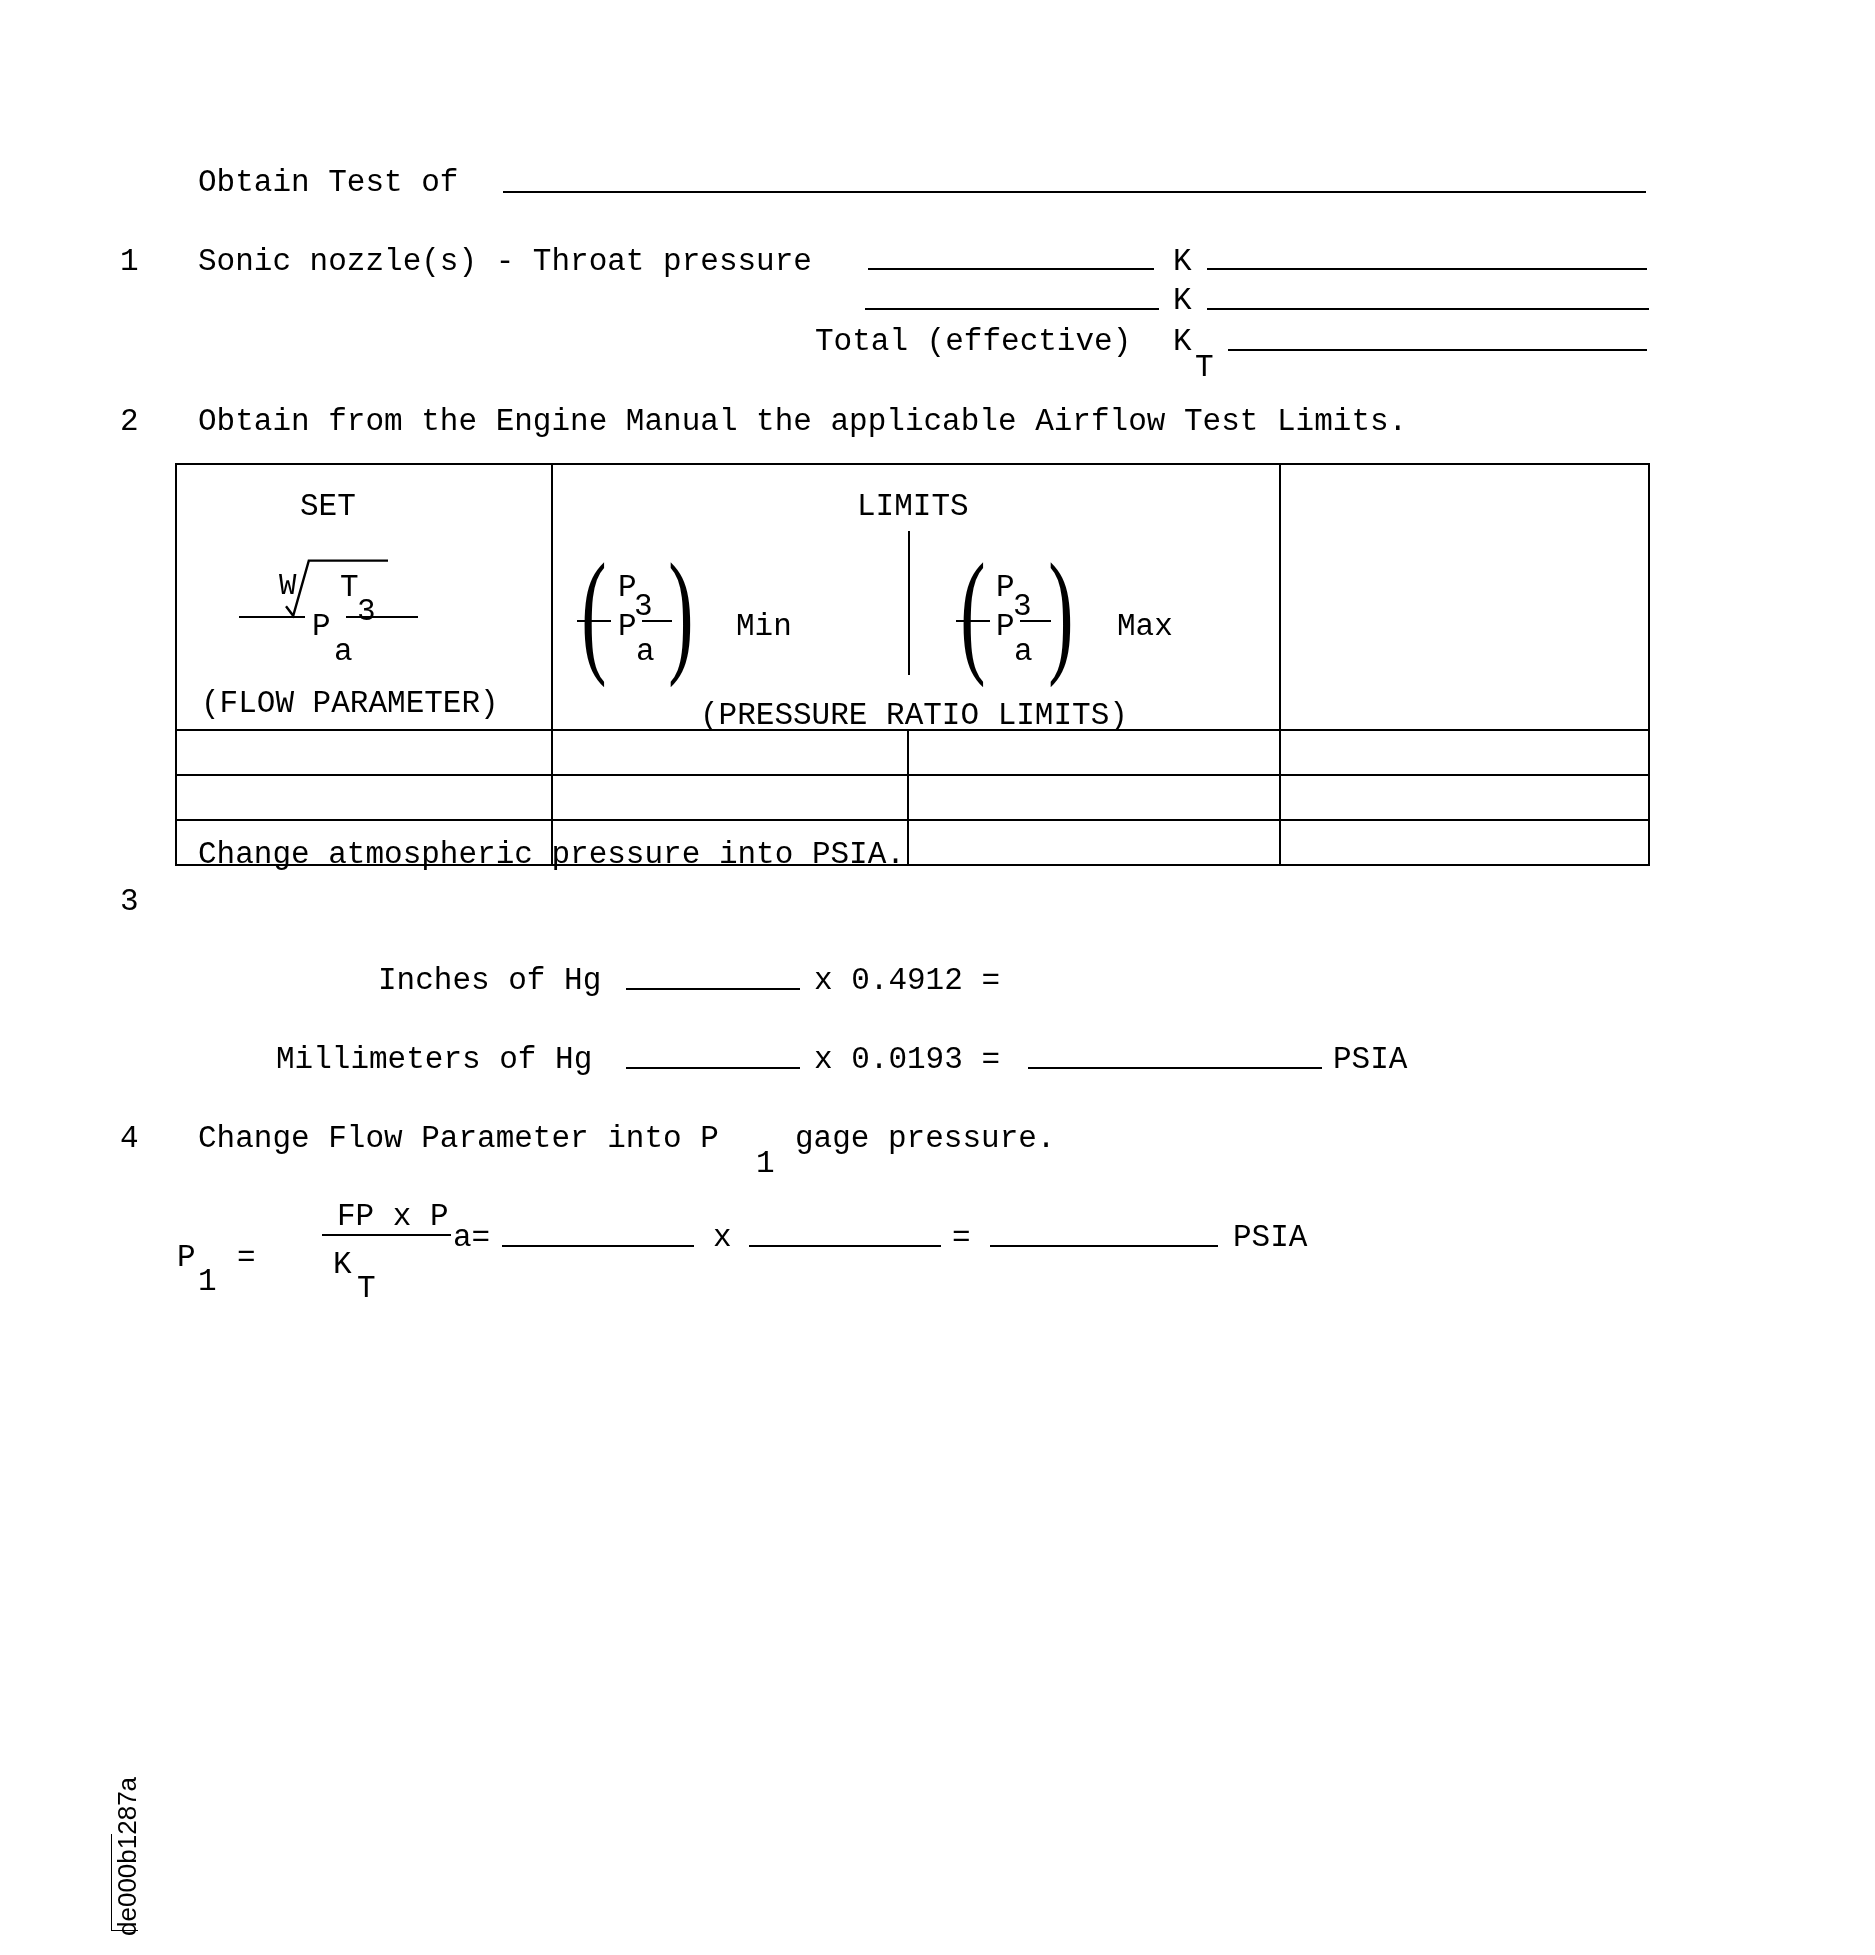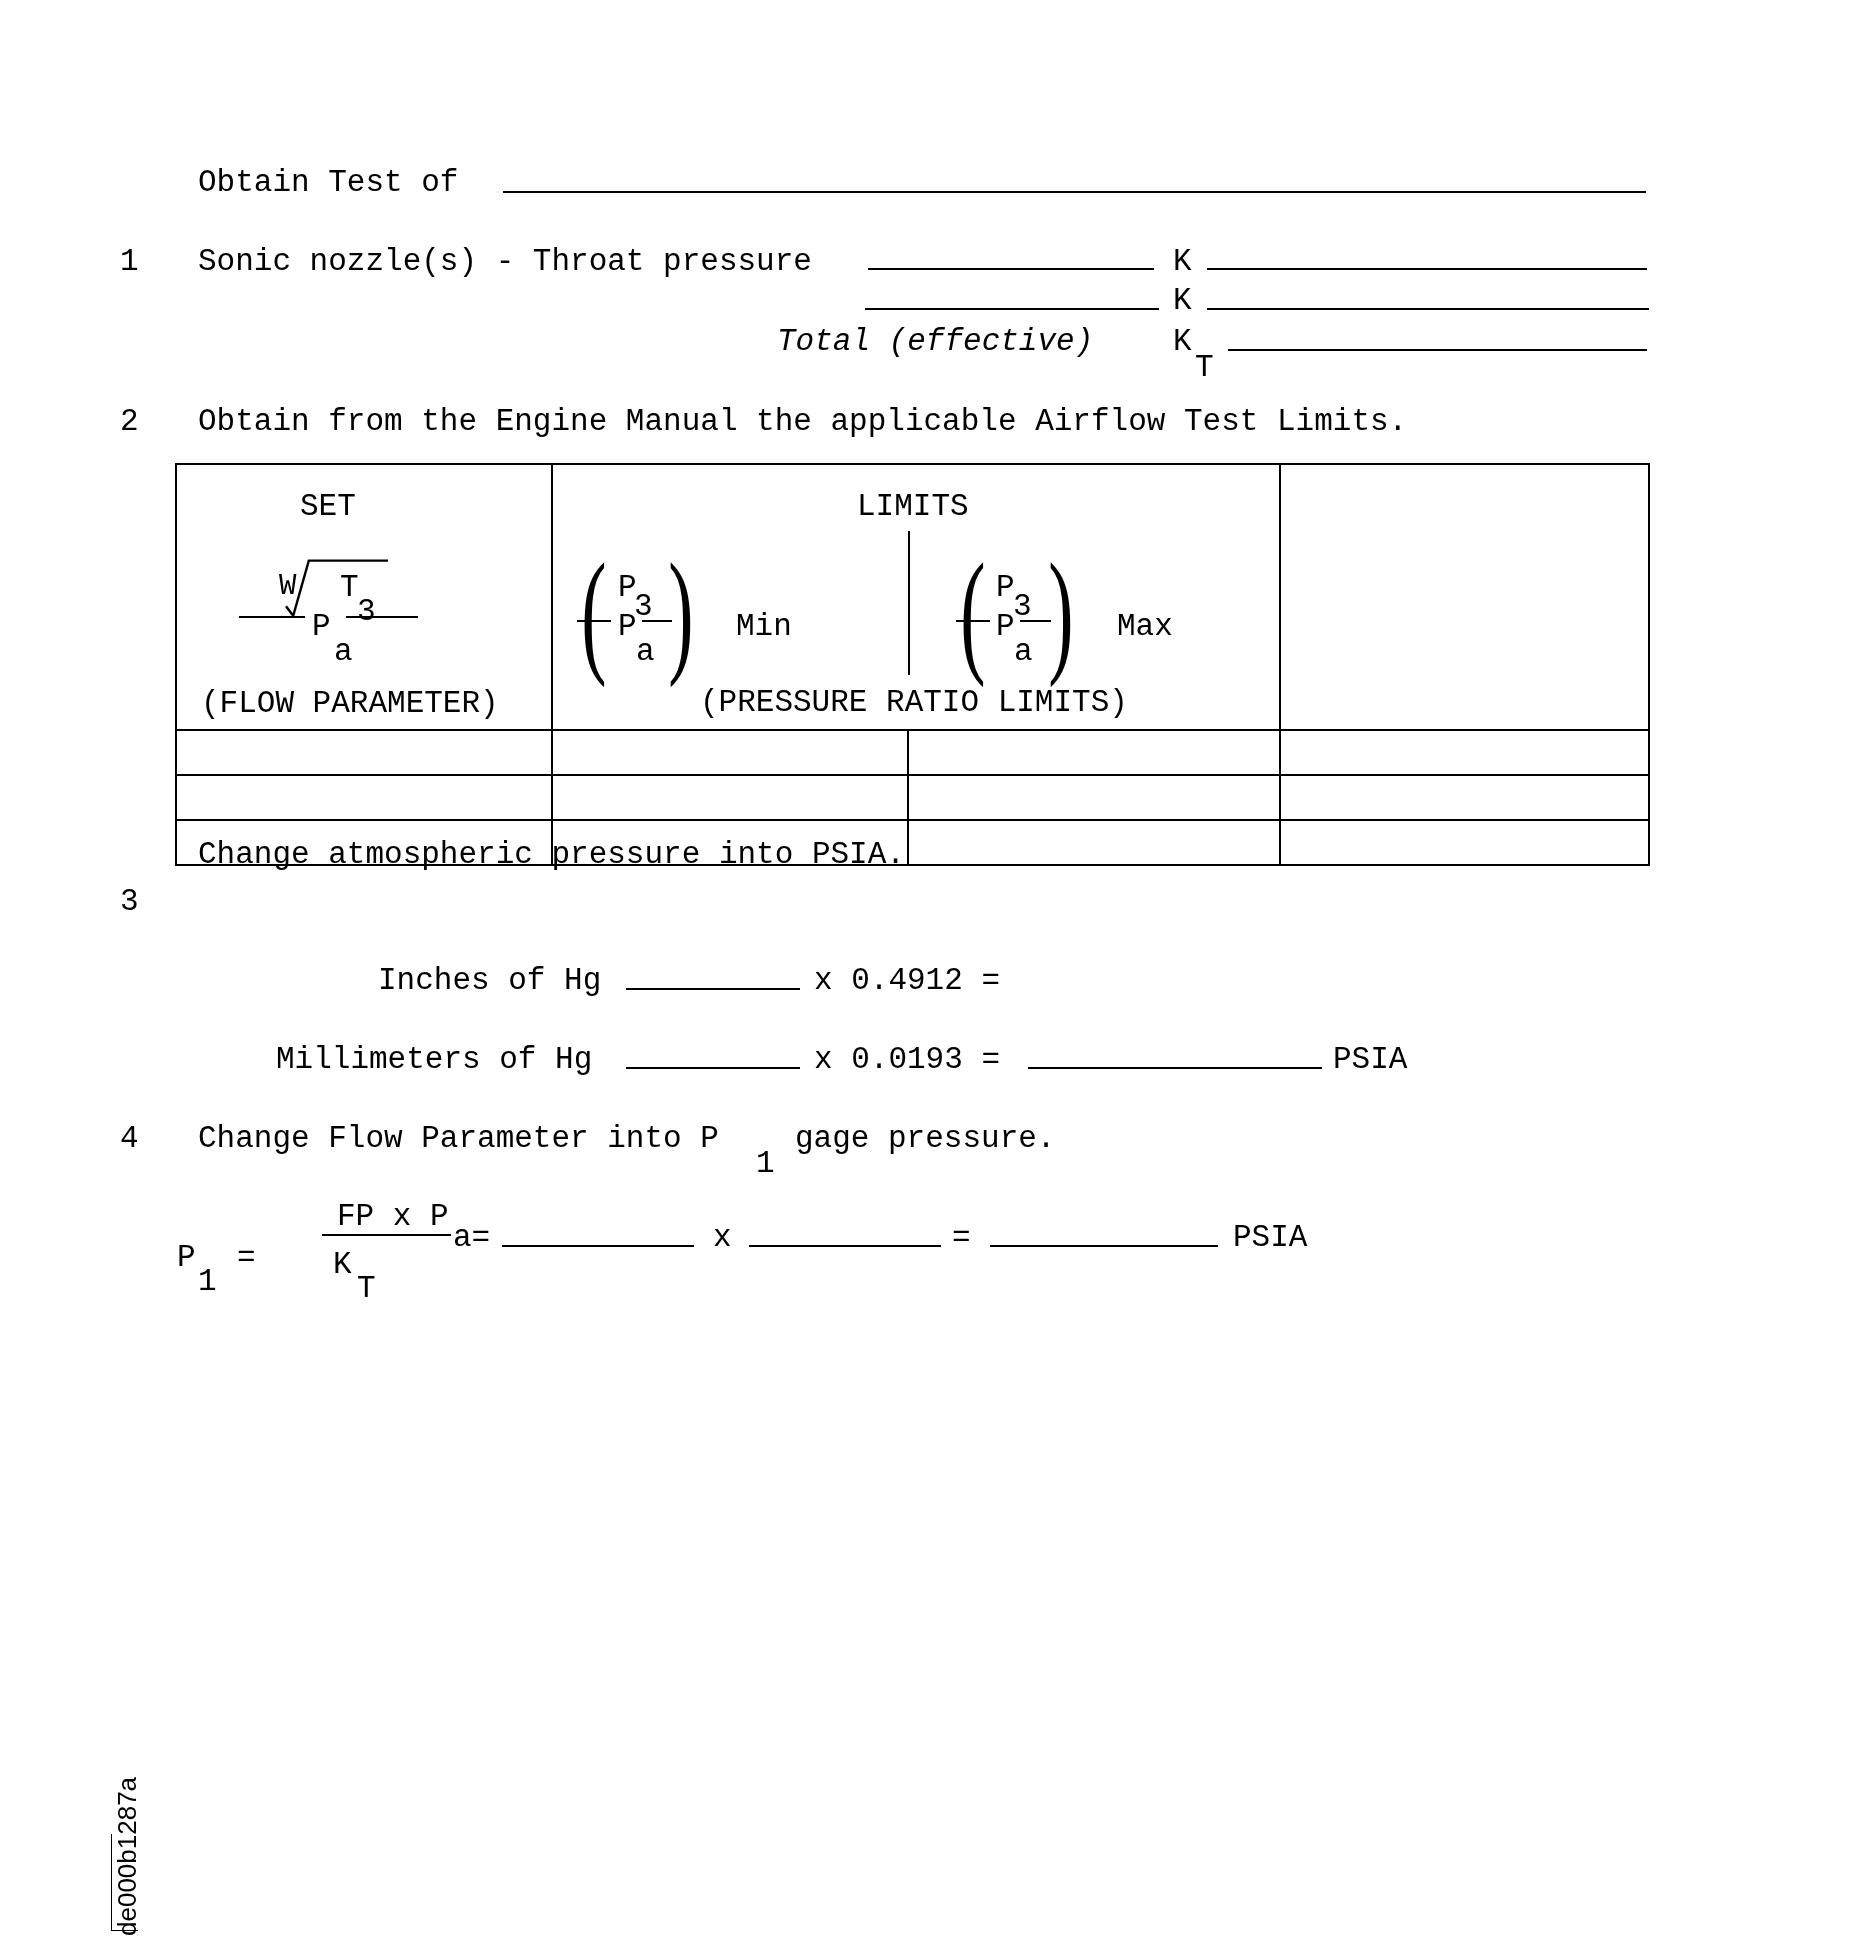--- a/index.html
+++ b/index.html
@@ -36,21 +36,21 @@
 <div class="abs" style="left:120px; top:246px;">1</div>
 <div class="abs" style="left:198px; top:246px;">Sonic nozzle(s) - Throat pressure</div>
 <div class="line" style="left:868px; top:268px; width:286px;"></div>
 <div class="abs" style="left:1173px; top:246px;">K</div>
 <div class="line" style="left:1207px; top:268px; width:440px;"></div>
 
 <div class="line" style="left:865px; top:308px; width:294px;"></div>
 <div class="abs" style="left:1173px; top:285px;">K</div>
 <div class="line" style="left:1207px; top:308px; width:442px;"></div>
 
-<div class="abs" style="left:777px; top:326px;font-style:italic;">Total (effective)</div>
+<div class="abs" style="left:815px; top:326px;">Total (effective)</div>
 <div class="abs" style="left:1173px; top:326px;">K</div>
 <div class="sub" style="left:1195px; top:352px;">T</div>
 <div class="line" style="left:1228px; top:349px; width:419px;"></div>
 
 <div class="abs" style="left:120px; top:406px;">2</div>
 <div class="abs" style="left:198px; top:406px;">Obtain from the Engine Manual the applicable Airflow Test Limits.</div>
 
 <table class="limits">
   <colgroup>
     <col style="width:376px">
@@ -92,21 +92,21 @@
       <div class="paren" style="left:397px; top:78px; font-size:138px; transform:scaleX(0.55);">(</div>
       <div class="abs" style="left:443px; top:107px;">P</div>
       <div class="abs" style="left:460px; top:126px;">3</div>
       <div style="position:absolute; left:403px; top:155px; width:34px; border-top:2.4px solid #000;"></div>
       <div style="position:absolute; left:467px; top:155px; width:31px; border-top:2.4px solid #000;"></div>
       <div class="abs" style="left:443px; top:146px;">P</div>
       <div class="abs" style="left:461px; top:171px;">a</div>
       <div class="paren" style="left:485px; top:78px; font-size:138px; transform:scaleX(0.55);">)</div>
       <div class="abs" style="left:564px; top:146px;">Max</div>
 
-      <div class="abs" style="left:147px; top:222px;font-family:Liberation Mono, monospace;">(PRESSURE RATIO LIMITS)</div>
+      <div class="abs" style="left:147px; top:235px;font-family:Liberation Mono, monospace;">(PRESSURE RATIO LIMITS)</div>
     </td>
     <td class="hdr-cell"></td>
   </tr>
   <tr>
     <td class="row-cell"></td>
     <td class="row-cell"></td>
     <td class="row-cell"></td>
     <td class="row-cell"></td>
   </tr>
   <tr>

